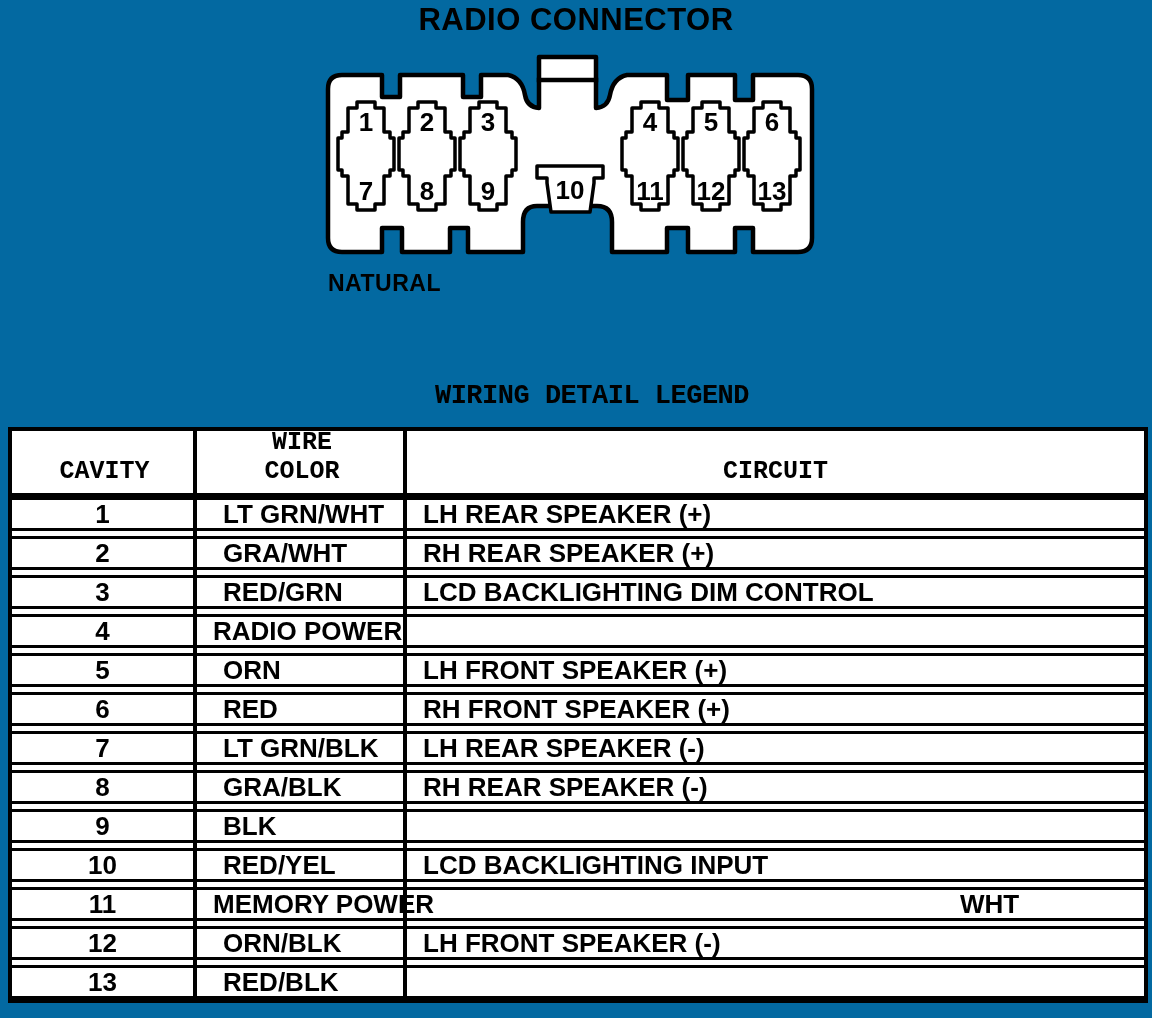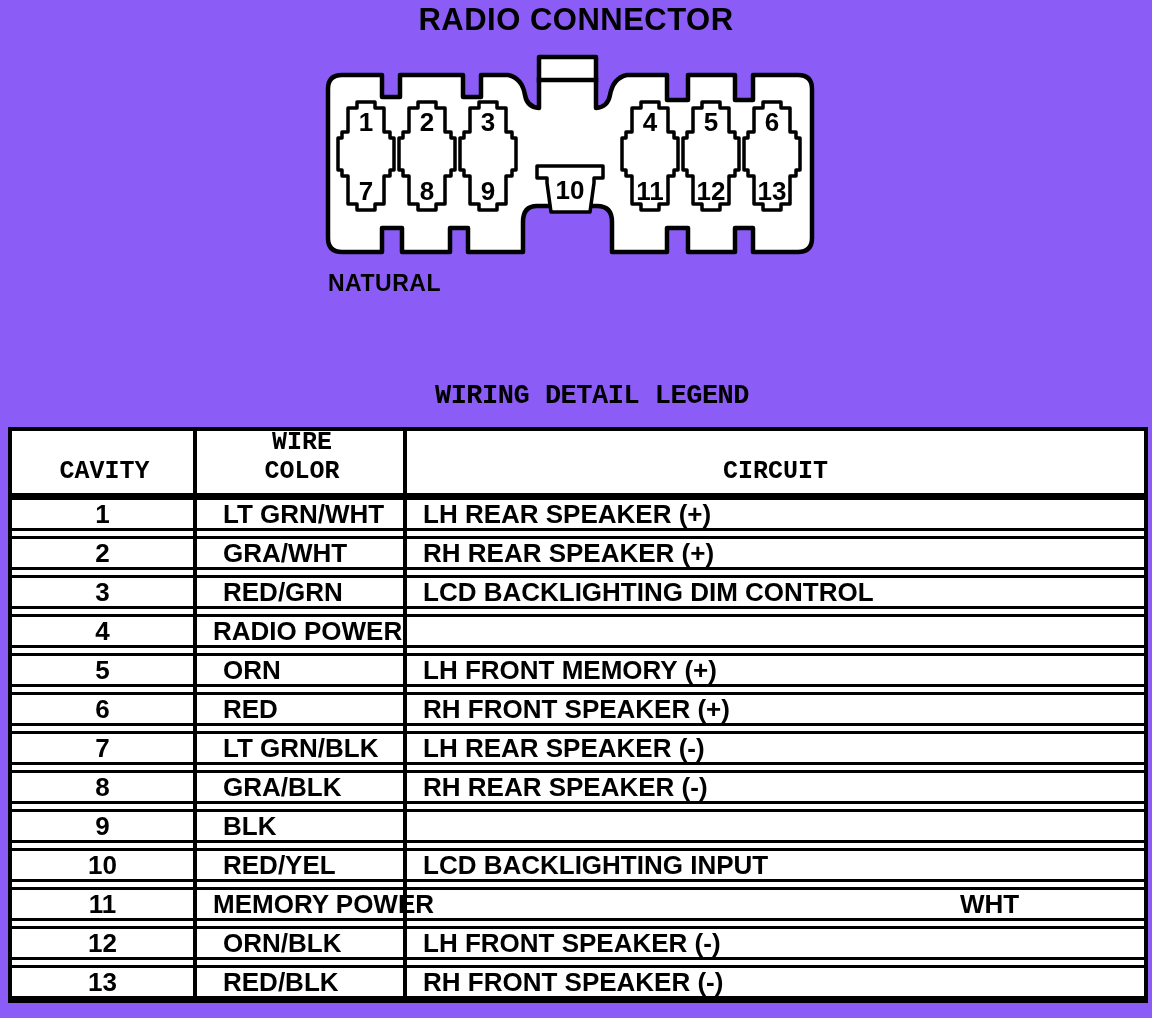--- a/index.html
+++ b/index.html
@@ -1,20 +1,20 @@
 <!DOCTYPE html>
 <html><head>
 <meta charset="utf-8">
 <style>
   html, body { margin: 0; padding: 0; background: #ffffff; }
   .page {
     position: relative;
     width: 1152px;
     height: 1018px;
-    background: #8b5cf6;
+    background: #0369a1;
     color: #000000;
     font-family: "Liberation Sans", sans-serif;
     font-weight: 700;
     overflow: hidden;
   }
   .main-title {
     position: absolute;
     top: 2px; left: 0;
     width: 1152px;
     text-align: center;
@@ -208,21 +208,21 @@
           <div class="tcell c2">RED/GRN</div>
           <div class="tcell c3">LCD BACKLIGHTING DIM CONTROL</div>
         </div>
         <div class="trow">
           <div class="tcell c1">4</div>
           <div class="tcell c3">RADIO POWER</div>
         </div>
         <div class="trow">
           <div class="tcell c1">5</div>
           <div class="tcell c2">ORN</div>
-          <div class="tcell c3">LH FRONT MEMORY (+)</div>
+          <div class="tcell c3">LH FRONT SPEAKER (+)</div>
         </div>
         <div class="trow">
           <div class="tcell c1">6</div>
           <div class="tcell c2">RED</div>
           <div class="tcell c3">RH FRONT SPEAKER (+)</div>
         </div>
         <div class="trow">
           <div class="tcell c1">7</div>
           <div class="tcell c2">LT GRN/BLK</div>
           <div class="tcell c3">LH REAR SPEAKER (-)</div>
@@ -247,18 +247,17 @@
           <div class="tcell c2">WHT</div>
         </div>
         <div class="trow">
           <div class="tcell c1">12</div>
           <div class="tcell c2">ORN/BLK</div>
           <div class="tcell c3">LH FRONT SPEAKER (-)</div>
         </div>
         <div class="trow">
           <div class="tcell c1">13</div>
           <div class="tcell c2">RED/BLK</div>
-          <div class="tcell c3">RH FRONT SPEAKER (-)</div>
         </div>
       </div>
   </div>
 
 </div>
 
 </body></html>

